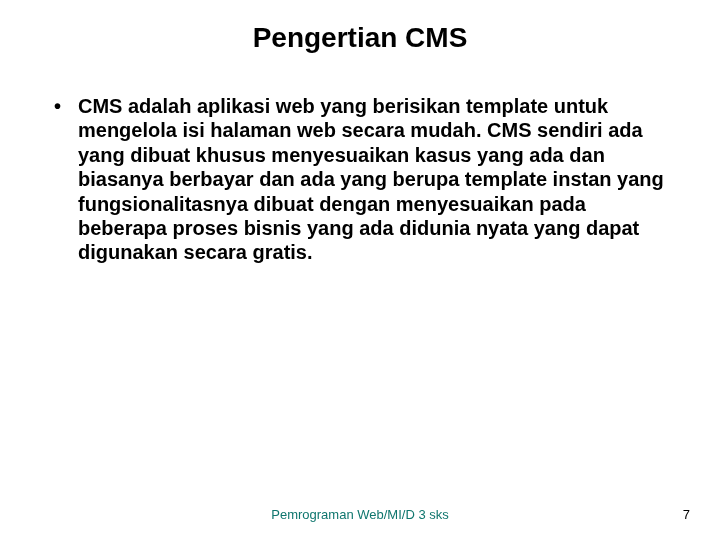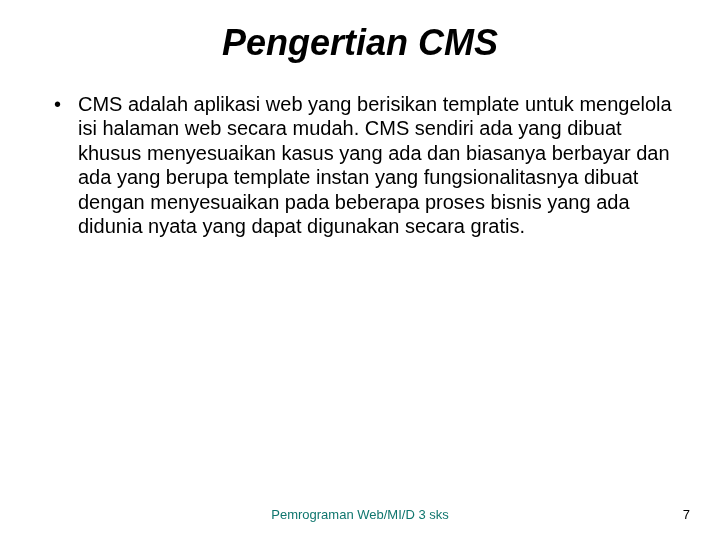--- a/index.html
+++ b/index.html
@@ -12,29 +12,29 @@
       position: relative;
       overflow: hidden;
     }
     .slide {
       width: 100%;
       height: 100%;
       padding: 18px 40px 0 40px;
       position: relative;
     }
     .title {
-      font-size: 36px;
+      font-size: 28px;
       font-weight: bold;
       text-align: center;
-      margin-bottom: 28px;
+      margin-bottom: 40px;
       margin-top: 4px;
-      font-style: italic;
     }
     .content {
       padding-left: 10px;
+      font-weight: bold;
     }
     ul.bullets {
       list-style: none;
     }
     ul.bullets li {
       position: relative;
       padding-left: 28px;
       font-size: 20px;
       line-height: 1.22;
       margin-bottom: 0px;

